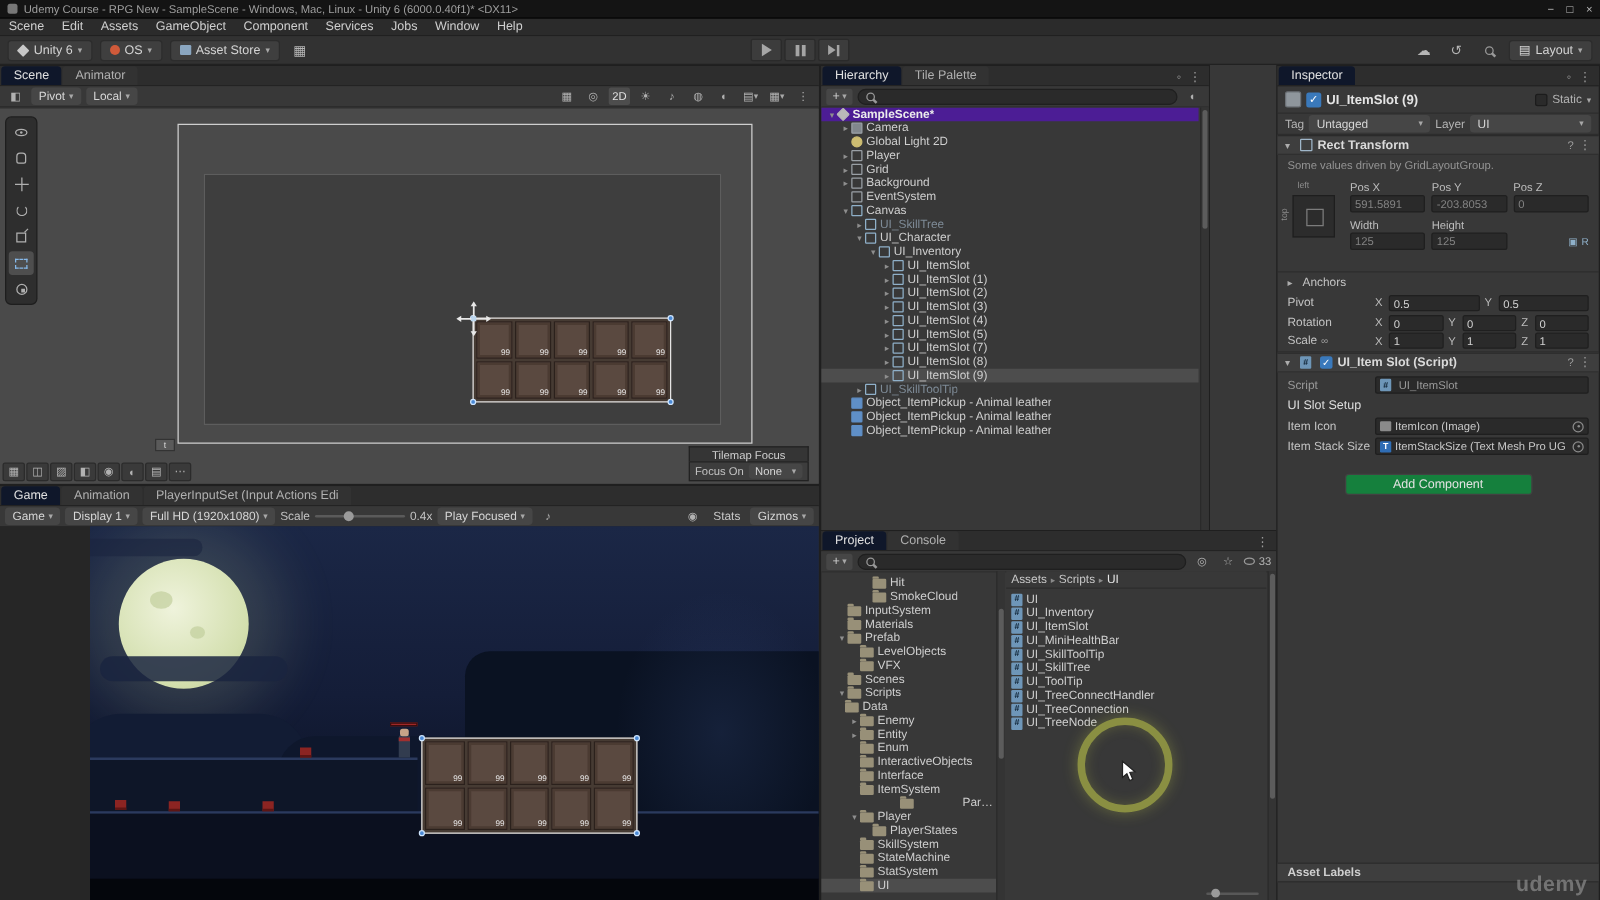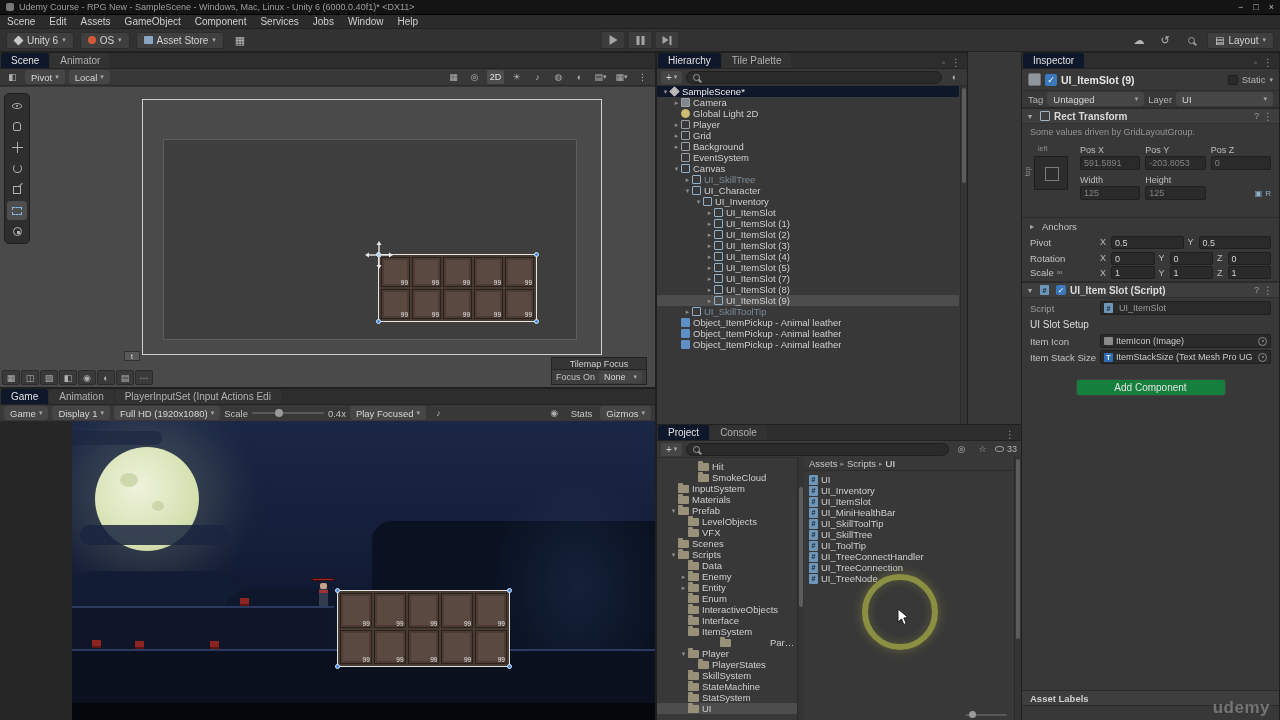--- a/index.html
+++ b/index.html
@@ -92,21 +92,21 @@
 
 .searchrow{height:17px;background:#383838;border-bottom:1px solid #2e2e2e;display:flex;align-items:center;gap:4px;padding:0 4px}
 .plus-btn{display:inline-flex;align-items:center;gap:2px;background:#464646;border-radius:2px;height:13px;padding:0 5px;color:#d0d0d0;font-size:10px}
 .searchbox{flex:1;height:13px;background:#2a2a2a;border:1px solid #1f1f1f;border-radius:7px;display:flex;align-items:center;padding:0 6px;gap:4px}
 .tree{position:absolute;left:0;top:33px;right:8px;bottom:0;overflow:hidden}
 .trow{display:flex;align-items:center;height:11px;font-size:9.5px;color:#cfcfcf;white-space:nowrap}
 .trow .arrow{width:9px;color:#8e8e8e;font-size:7px;text-align:center;flex:none}
 .trow .lbl{overflow:hidden;text-overflow:ellipsis}
 .trow.dim{color:#7e8b97}
 .trow.sel{background:#4d4d4d}
-.trow.root{background:#0f172a;color:#ececec;font-weight:normal}
+.trow.root{background:#4c1d95;color:#ececec;font-weight:bold}
 .oicon{width:9px;height:9px;flex:none;margin-right:3px;border:1px solid #9aa0a6;border-radius:1px}
 .oicon.scene{background:#b9b9b9;border-color:#b9b9b9;transform:rotate(45deg) scale(.85)}
 .oicon.camera{background:#81878d;border-color:#6d7configura3}
 .oicon.light{background:#cdbd72;border-color:#cdbd72;border-radius:50%}
 .oicon.ui{border-color:#8fb0c9}
 .oicon.prefab{background:#5f8fc7;border-color:#5f8fc7}
 .folder{width:11px;height:8px;background:#989078;border-radius:1px;position:relative;margin-right:3px;flex:none}
 .folder::before{content:"";position:absolute;top:-2px;left:0;width:5px;height:2px;background:#989078;border-radius:1px 1px 0 0}
 .vscroll{position:absolute;width:7px;background:#343434;border-left:1px solid #2a2a2a}
 .vscroll .thumb{position:absolute;left:1px;right:1px;border-radius:3px;background:#5c5c5c}
@@ -682,21 +682,21 @@
         <div class="trow" style="padding-left: 12px;">
           <span class="arrow"></span>
           <span class="folder"></span>
           <span class="lbl">Scenes</span>
         </div>
         <div class="trow" style="padding-left: 12px;">
           <span class="arrow">▾</span>
           <span class="folder"></span>
           <span class="lbl">Scripts</span>
         </div>
-        <div class="trow" style="padding-left: 22px;">
+        <div class="trow" style="padding-left: 10px;">
           <span class="arrow"></span>
           <span class="folder"></span>
           <span class="lbl">Data</span>
         </div>
         <div class="trow" style="padding-left: 22px;">
           <span class="arrow">▸</span>
           <span class="folder"></span>
           <span class="lbl">Enemy</span>
         </div>
         <div class="trow" style="padding-left: 22px;">

